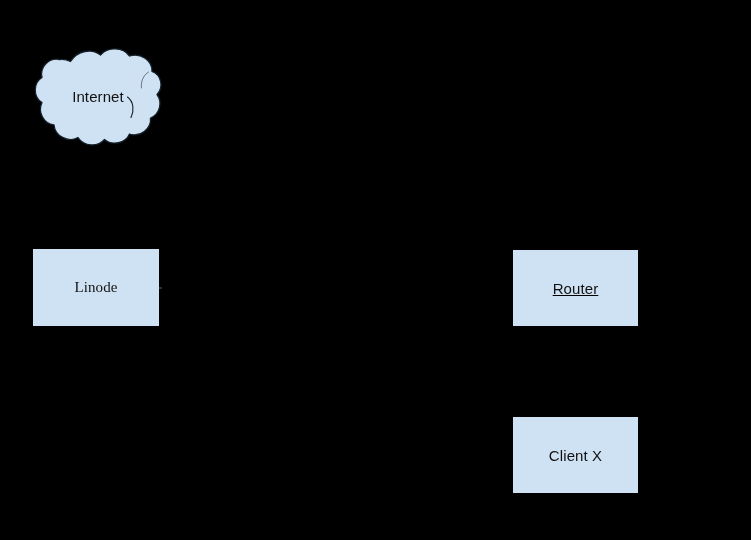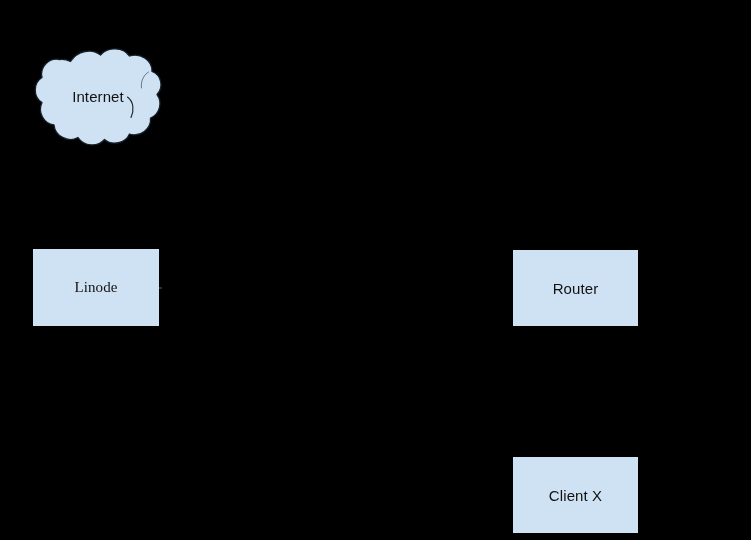--- a/index.html
+++ b/index.html
@@ -33,22 +33,22 @@
   .node-label {
     color: #111111;
     font-size: 15px;
     line-height: 1;
     letter-spacing: 0.1px;
     text-align: center;
     white-space: nowrap;
   }
 
   #node-linode  { left: 32px;  top: 248px; width: 128px; height: 79px; font-family: Liberation Serif, serif; }
-  #node-router  { left: 512px; top: 249px; width: 127px; height: 78px; }
-  #node-clientx { left: 512px; top: 456px; width: 127px; height: 78px; align-items: center; }
+  #node-router  { left: 512px; top: 249px; width: 127px; height: 78px; text-decoration: underline; }
+  #node-clientx { left: 512px; top: 416px; width: 127px; height: 78px; align-items: center; }
 
   
   #node-internet {
     position: absolute;
     left: 30px;
     top: 44px;
     width: 134px;
     height: 105px;
   }
   #node-internet svg {

